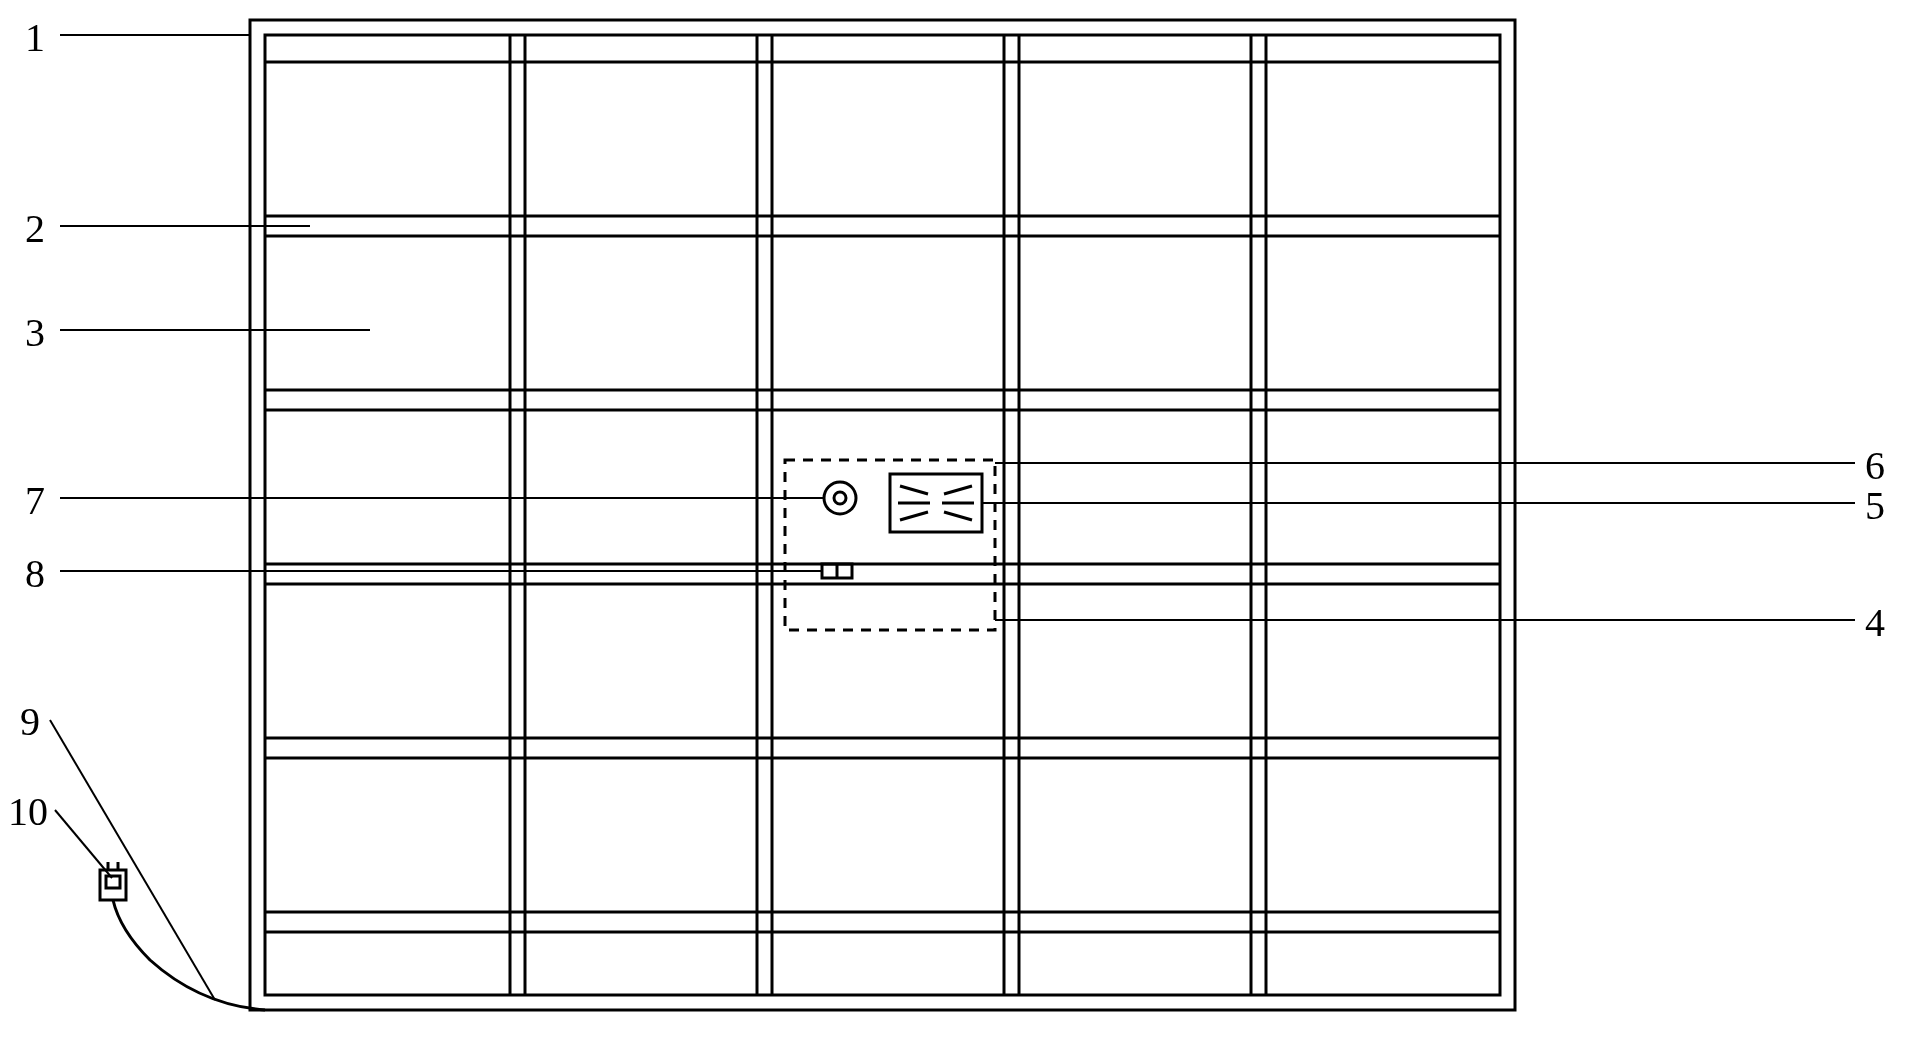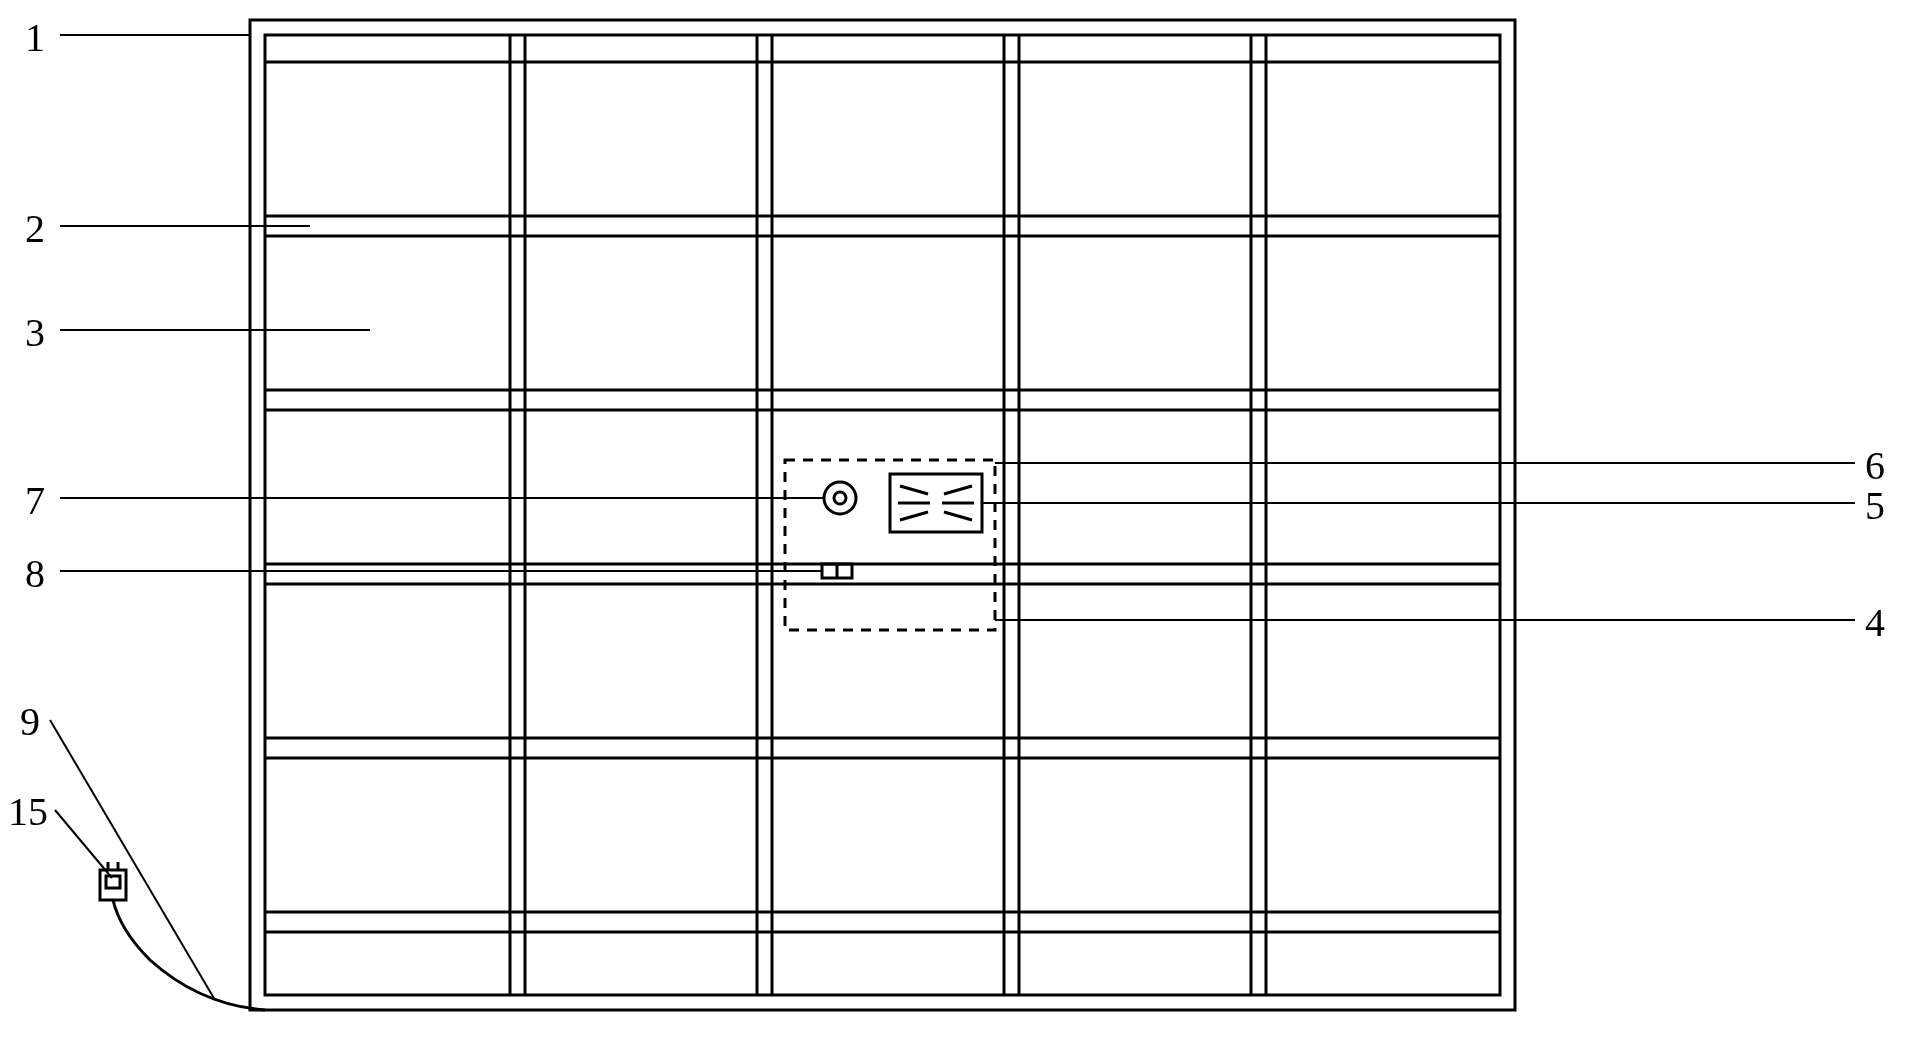--- a/index.html
+++ b/index.html
@@ -117,15 +117,15 @@
 
   <div class="label" style="left:25px; top:14px;">1</div>
   <div class="label" style="left:25px; top:205px;">2</div>
   <div class="label" style="left:25px; top:309px;">3</div>
   <div class="label" style="left:25px; top:477px;">7</div>
   <div class="label" style="left:25px; top:550px;">8</div>
   <div class="label" style="left:1865px; top:442px;">6</div>
   <div class="label" style="left:1865px; top:482px;">5</div>
   <div class="label" style="left:1865px; top:599px;">4</div>
   <div class="label" style="left:20px; top:698px;">9</div>
-  <div class="label" style="left:8px; top:788px;">15</div>
+  <div class="label" style="left:8px; top:788px;">10</div>
 
 </div>
 
 </body></html>

